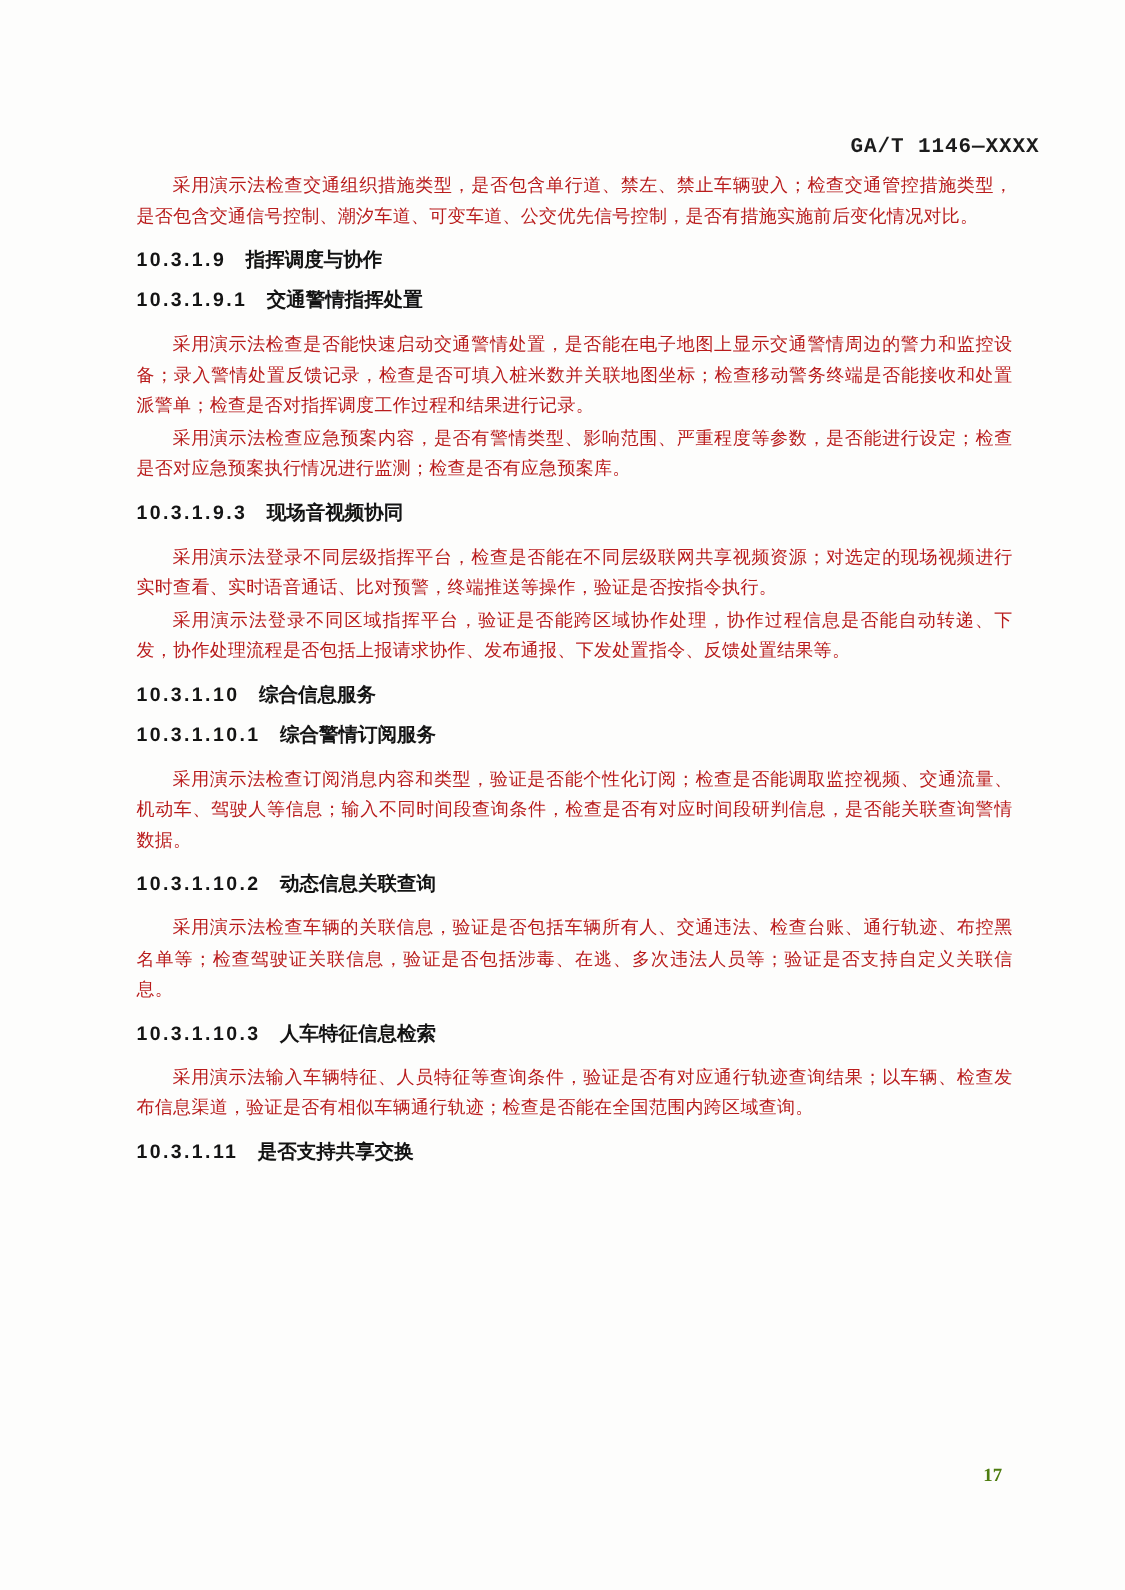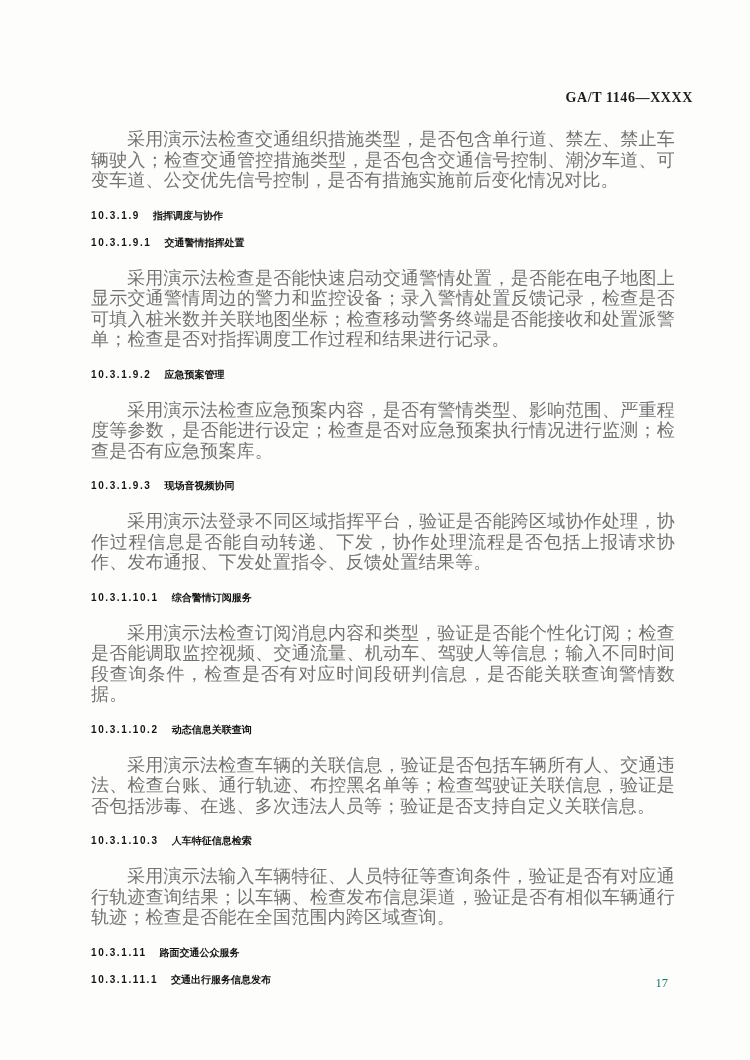--- a/index.html
+++ b/index.html
@@ -13,62 +13,63 @@
     height: 1060px;
     background: #fdfdfc;
     overflow: hidden;
     color: #242424;
     font-family: "Liberation Serif", "DejaVu Serif", serif;
   }
   .doc-code {
     position: absolute;
     top: 90px;
     right: 57px;
-    font-family: Liberation Serif, serif;
+    font-family: Liberation Mono, monospace;
     font-size: 14px;
     font-weight: 600;
     letter-spacing: 0.6px;
     color: #1c1c1c;
     white-space: nowrap;
   }
   .content {
     position: absolute;
     top: 112px;
     left: 91px;
     width: 584px;
   }
   .para {
-    font-size: 18px;
+    font-size: 12px;
     line-height: 20.5px;
     text-align: justify;
     text-indent: 2em;
-    margin: 17px 0;
+    margin: 1px 0;
     letter-spacing: 0.2px;
-    color: #737373;
+    color: #b91c1c;
   }
   .h {
     font-family: "Liberation Sans", "DejaVu Sans", sans-serif;
-    font-size: 10px;
+    font-size: 13px;
     line-height: 16px;
     font-weight: bold;
     margin: 11px 0;
     color: #141414;
     white-space: nowrap;
   }
   .hnum {
     letter-spacing: 1.6px;
     margin-right: 13px;
   }
   .page-num {
     position: absolute;
     top: 976px;
     right: 82px;
     font-size: 12.5px;
-    color: #0f766e;
+    color: #4d7c0f;
     font-family: "Liberation Serif", "DejaVu Serif", serif;
+    font-weight: bold;
   }
 </style>
 </head>
 <body>
 
 <div class="page">
 
   <div class="doc-code">GA/T 1146—XXXX</div>
 
   <div class="content">
@@ -78,59 +79,57 @@
     <div class="h">
       <span class="hnum">10.3.1.9</span><span class="htitle">指挥调度与协作</span>
     </div>
 
     <div class="h">
       <span class="hnum">10.3.1.9.1</span><span class="htitle">交通警情指挥处置</span>
     </div>
 
     <p class="para">采用演示法检查是否能快速启动交通警情处置，是否能在电子地图上显示交通警情周边的警力和监控设备；录入警情处置反馈记录，检查是否可填入桩米数并关联地图坐标；检查移动警务终端是否能接收和处置派警单；检查是否对指挥调度工作过程和结果进行记录。</p>
 
-    <div class="h">
-      <span class="hnum">10.3.1.9.2</span><span class="htitle">应急预案管理</span>
-    </div>
 
     <p class="para">采用演示法检查应急预案内容，是否有警情类型、影响范围、严重程度等参数，是否能进行设定；检查是否对应急预案执行情况进行监测；检查是否有应急预案库。</p>
 
     <div class="h">
       <span class="hnum">10.3.1.9.3</span><span class="htitle">现场音视频协同</span>
     </div>
 
+    <p class="para">采用演示法登录不同层级指挥平台，检查是否能在不同层级联网共享视频资源；对选定的现场视频进行实时查看、实时语音通话、比对预警，终端推送等操作，验证是否按指令执行。</p>
 
 
     <p class="para">采用演示法登录不同区域指挥平台，验证是否能跨区域协作处理，协作过程信息是否能自动转递、下发，协作处理流程是否包括上报请求协作、发布通报、下发处置指令、反馈处置结果等。</p>
 
+    <div class="h">
+      <span class="hnum">10.3.1.10</span><span class="htitle">综合信息服务</span>
+    </div>
 
     <div class="h">
       <span class="hnum">10.3.1.10.1</span><span class="htitle">综合警情订阅服务</span>
     </div>
 
     <p class="para">采用演示法检查订阅消息内容和类型，验证是否能个性化订阅；检查是否能调取监控视频、交通流量、机动车、驾驶人等信息；输入不同时间段查询条件，检查是否有对应时间段研判信息，是否能关联查询警情数据。</p>
 
     <div class="h">
       <span class="hnum">10.3.1.10.2</span><span class="htitle">动态信息关联查询</span>
     </div>
 
     <p class="para">采用演示法检查车辆的关联信息，验证是否包括车辆所有人、交通违法、检查台账、通行轨迹、布控黑名单等；检查驾驶证关联信息，验证是否包括涉毒、在逃、多次违法人员等；验证是否支持自定义关联信息。</p>
 
     <div class="h">
       <span class="hnum">10.3.1.10.3</span><span class="htitle">人车特征信息检索</span>
     </div>
 
     <p class="para">采用演示法输入车辆特征、人员特征等查询条件，验证是否有对应通行轨迹查询结果；以车辆、检查发布信息渠道，验证是否有相似车辆通行轨迹；检查是否能在全国范围内跨区域查询。</p>
 
     <div class="h">
-      <span class="hnum">10.3.1.11</span><span class="htitle">路面交通公众服务</span>
+      <span class="hnum">10.3.1.11</span><span class="htitle">是否支持共享交换</span>
     </div>
 
-    <div class="h">
-      <span class="hnum">10.3.1.11.1</span><span class="htitle">交通出行服务信息发布</span>
-    </div>
 
 
   </div>
 
   <div class="page-num">17</div>
 
 </div>
 
 </body></html>

